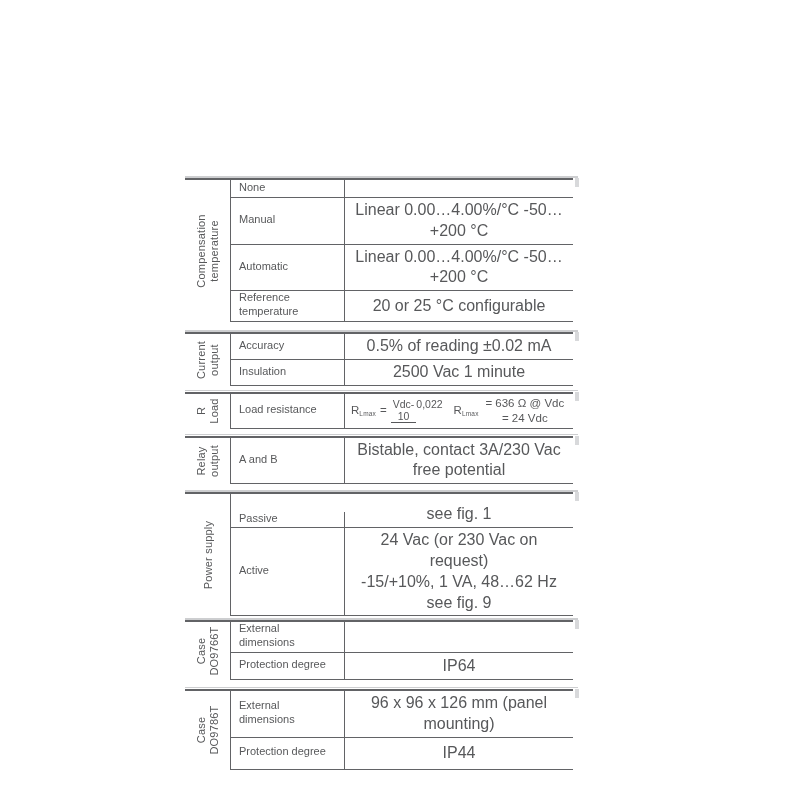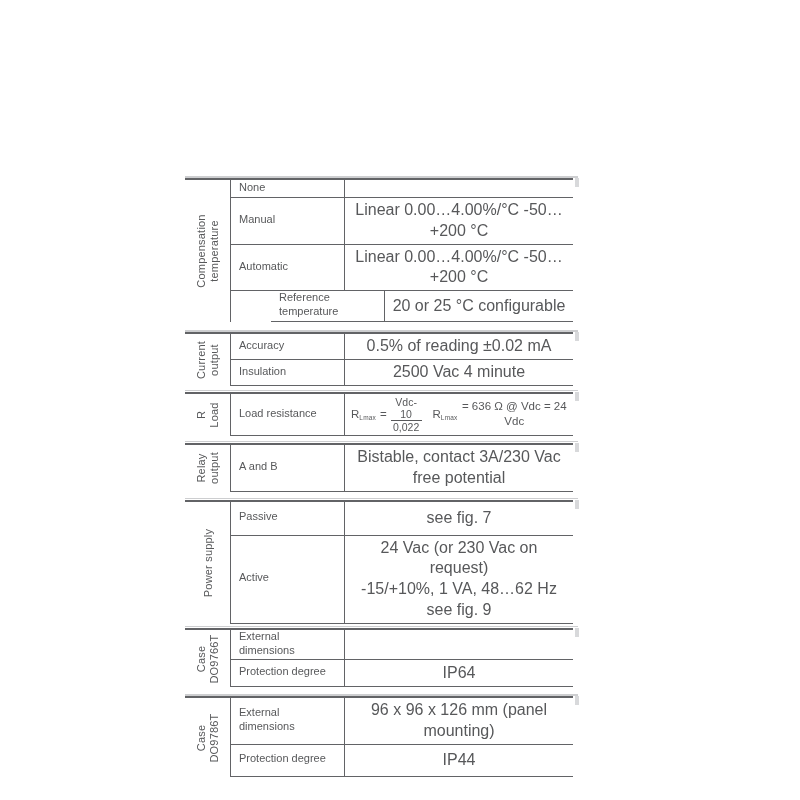--- a/index.html
+++ b/index.html
@@ -95,23 +95,23 @@
     justify-content: center;
     text-align: center;
     font-size: 16px;
     line-height: 1.3;
     padding: 2px 6px;
   }
   
   .rh17 { min-height: 17px; }
   .rh26 { min-height: 26px; }
   .rh28 { min-height: 28px; }
-  .rh30 { min-height: 30px; margin-left: 40px; }
+  .rh30 { min-height: 30px; }
   .rh31 { min-height: 31px; }
-  .rh33 { min-height: 33px; }
+  .rh33 { min-height: 33px; align-items: flex-end; }
   .rh43 { min-height: 43px; }
   
   .g3 { margin-bottom: 4px; }
   .g5 { margin-bottom: 6px; }
   .g6 { margin-bottom: 7px; }
   .g7 { margin-bottom: 8px; }
   .g8 { margin-bottom: 9px; }
   .g9 { margin-bottom: 10px; }
   
   .formula {
@@ -121,21 +121,21 @@
     align-items: center;
     justify-content: center;
   }
   .rterm sub {
     font-size: 6.5px;
     vertical-align: -2px;
     letter-spacing: 0.2px;
   }
   .frac {
     display: inline-flex;
-    flex-direction: column;
+    flex-direction: row;
     text-align: center;
     font-size: 10.5px;
     line-height: 1.15;
   }
   .frac .num {
     border-bottom: 1px solid #57585a;
     padding: 0 2px;
   }
   .rterm.second { margin-left: 7px; }
 </style>
@@ -201,21 +201,21 @@
           </div>
         <div class="value">
             <span>0.5% of reading ±0.02 mA</span>
           </div>
       </div>
       <div class="row rh17">
         <div class="param">
             <span>Insulation</span>
           </div>
         <div class="value">
-            <span>2500 Vac 4 minute</span>
+            <span>2500 Vac 1 minute</span>
           </div>
       </div>
     </div>
   </div>
 
   <div class="section g6">
     <div class="group">
       <div class="group-label">
         <div>R</div>
         <div>Load</div>
@@ -265,21 +265,21 @@
         <div>Power supply</div>
         <div></div>
       </div>
     </div>
     <div class="rows">
       <div class="row rh33">
         <div class="param">
             <span>Passive</span>
           </div>
         <div class="value">
-          <span>see fig. 7</span>
+          <span>see fig. 1</span>
         </div>
       </div>
       <div class="row rh43">
         <div class="param">
             <span>Active</span>
           </div>
         <div class="value">
           <span>24 Vac (or 230 Vac on request)</span>
           <span>-15/+10%, 1 VA, 48…62 Hz</span>
           <span>see fig. 9</span>

